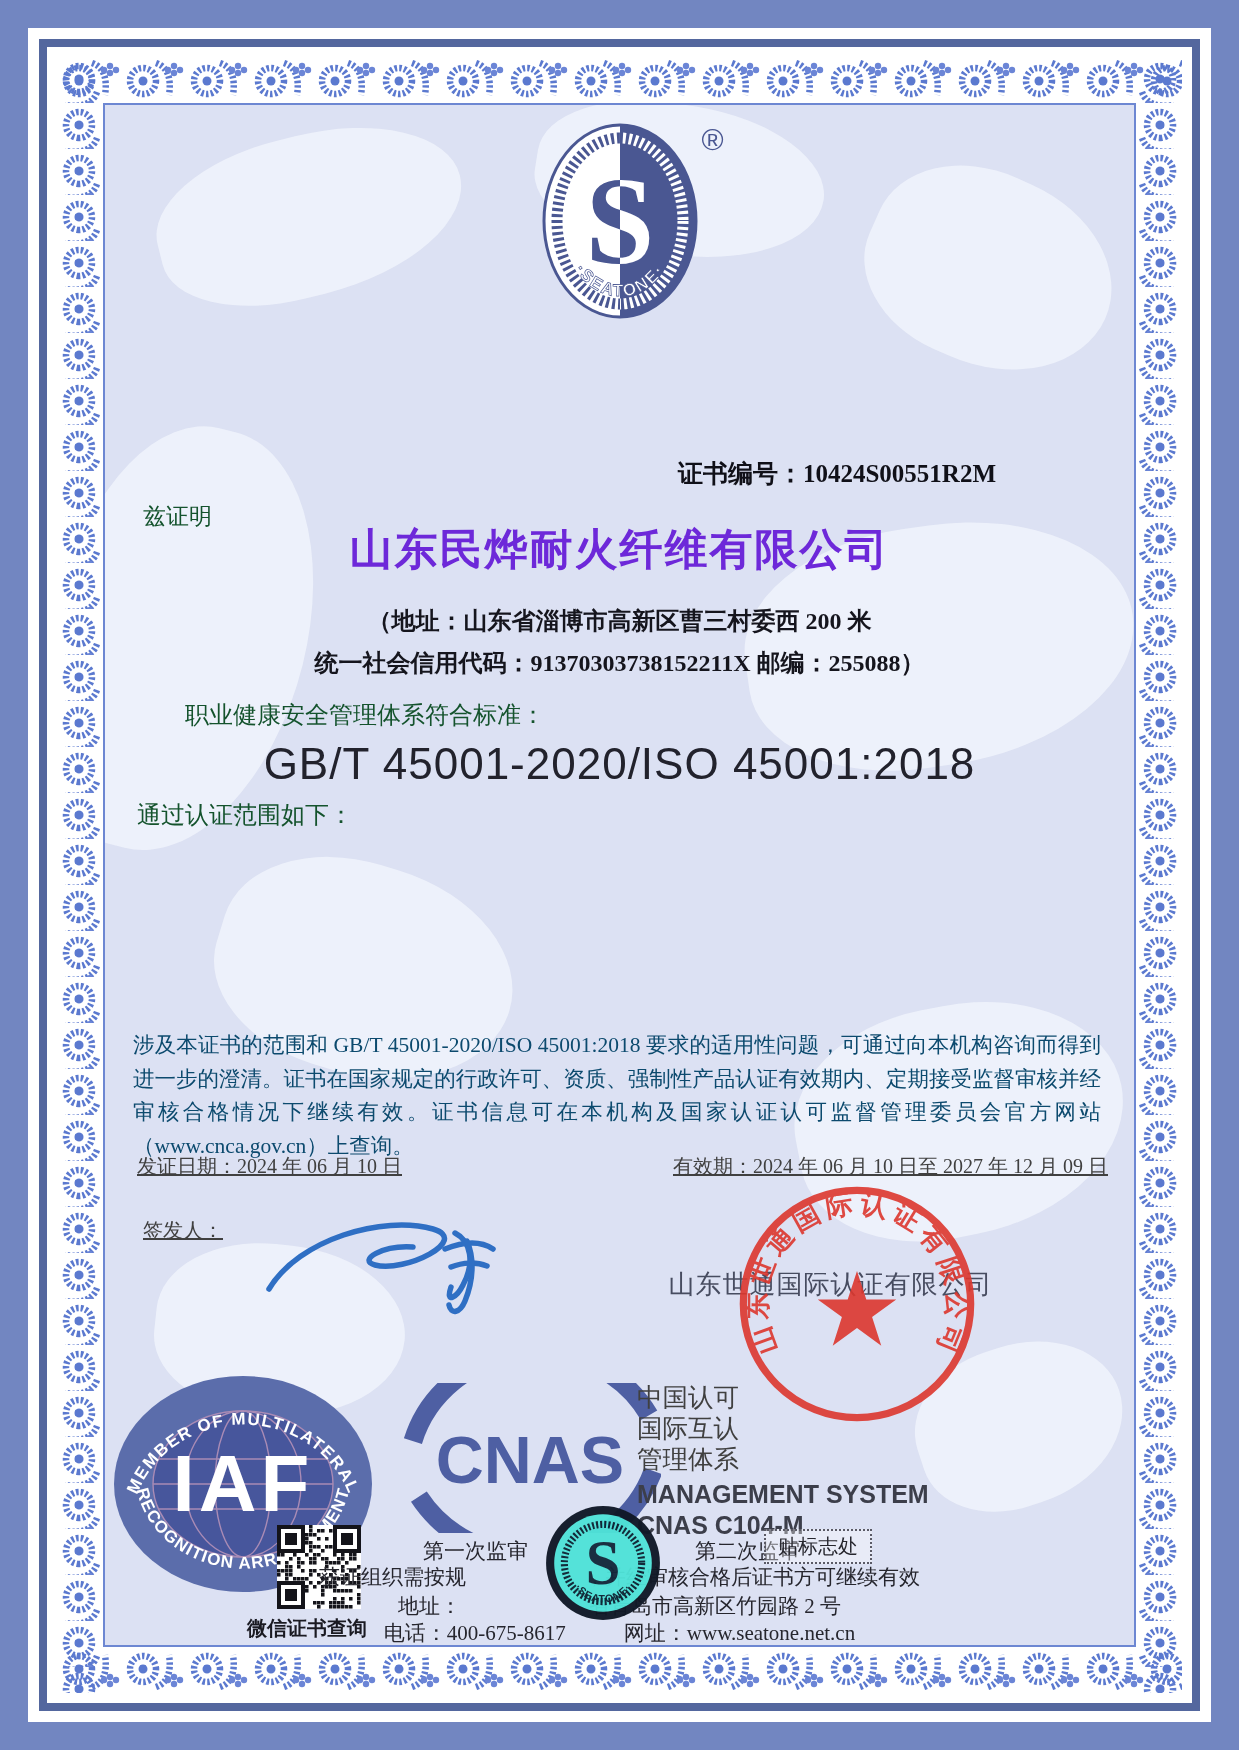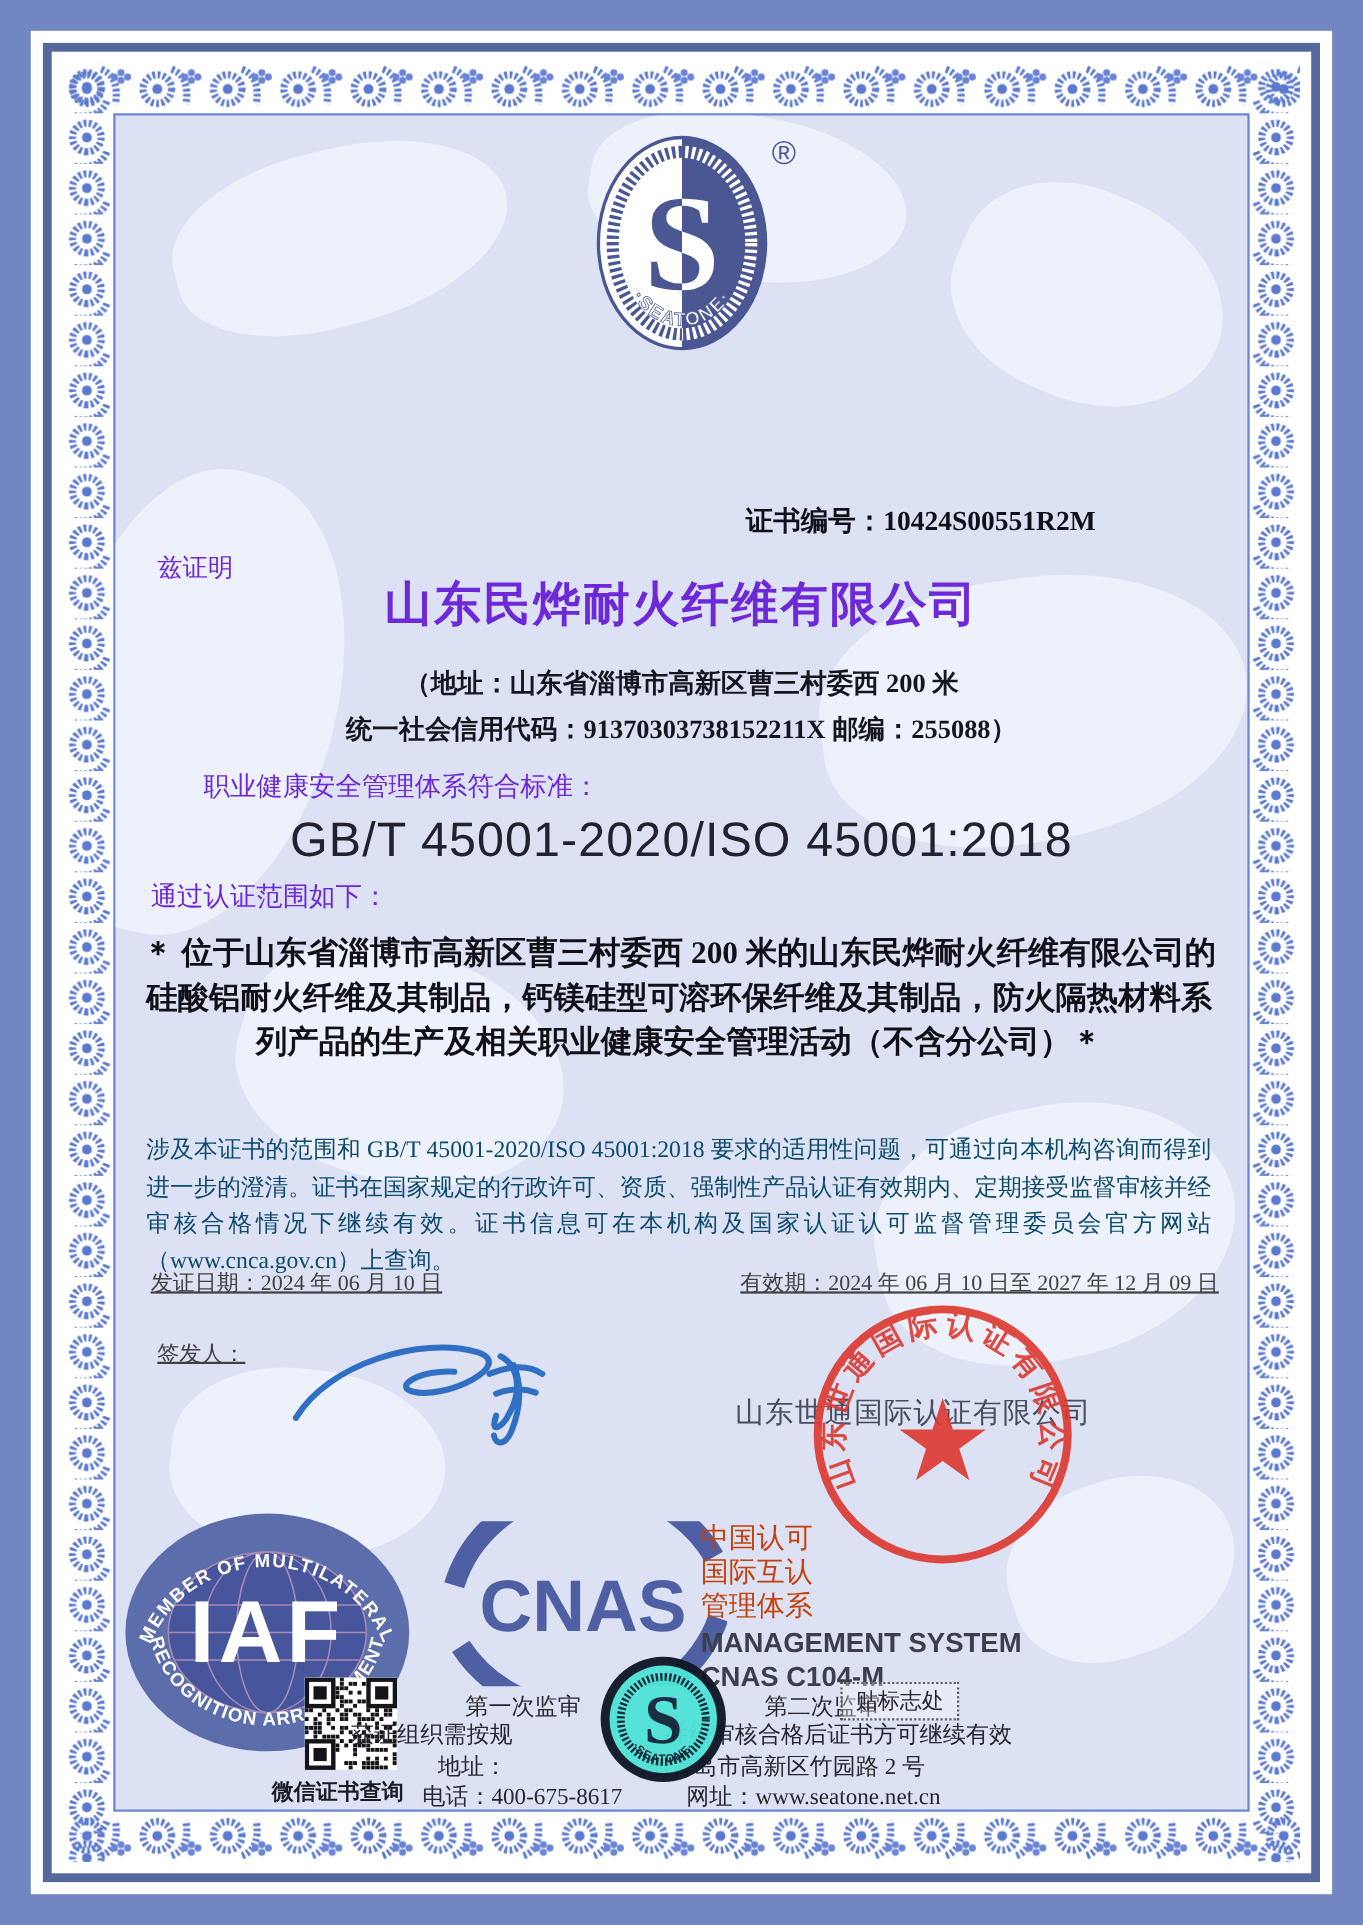--- a/index.html
+++ b/index.html
@@ -13,29 +13,29 @@
   .strip.bottom { left:0; bottom:0; width:100%; height:46px; transform:scaleY(-1); }
   .strip.left { left:0; top:0; width:46px; height:100%; }
   .strip.right { right:0; top:0; width:46px; height:100%; transform:scaleX(-1); }
   .content { position:absolute; inset:46px; background:#dce1f3; border:2px solid #6d87d2; overflow:hidden; }
   .abs { position:absolute; }
   .blob { position:absolute; background:#f0f3fb; opacity:.85; border-radius:48% 52% 55% 45%; }
   .ctr { left:0; width:100%; text-align:center; }
   .sans { font-family:"Liberation Sans","DejaVu Sans",sans-serif; }
   .title { font-size:47px; font-weight:600; letter-spacing:22px; color:#181822; }
   .certno { font-size:25px; font-weight:bold; color:#101018; }
-  .small-label { font-size:23px; color:#6d28d9; }
+  .small-label { font-size:23px; color:#14532d; }
   .company { font-size:43px; font-weight:bold; color:#6d28d9; letter-spacing:2px; }
   .addr { font-size:24px; font-weight:600; color:#15151d; }
   .standard { font-size:44px; color:#22222c; letter-spacing:1px; }
   .scope { font-size:28.5px; font-weight:600; line-height:40.5px; color:#101016; text-align:center; }
   .disc { font-size:21.5px; line-height:33.5px; color:#0c4a6e; text-align:justify; }
   .dateline { font-size:20px; color:#404040;text-decoration:underline; }
   .issuer { font-size:26px; color:#474c60; letter-spacing:1px; }
-  .accline { font-size:25.5px; color:#c2410c; line-height:31px; }
+  .accline { font-size:25.5px; color:#404040; line-height:31px; }
   .accen { font-size:25px; font-weight:bold; color:#3c3e4a; line-height:31px; }
   .foot { font-size:21px; color:#26262e; }
   .gap { display:inline-block; height:1px; }
   .sticker { border:2px dotted #5a5a66; padding:2px 12px; font-size:20px; color:#26262e; background:rgba(255,255,255,.35); }
   .qrcap { font-size:20px; font-weight:bold; color:#1a1a22; }
 </style>
 </head>
 <body>
 
 <div class="page">
@@ -152,21 +152,20 @@
       <div class="abs small-label" style="top:396px;left:38px;">兹证明</div>
 
       <div class="abs ctr company" style="top:416px;">山东民烨耐火纤维有限公司</div>
       <div class="abs ctr addr" style="top:500px;">（地址：山东省淄博市高新区曹三村委西 200 米</div>
       <div class="abs ctr addr" style="top:542px;">统一社会信用代码：91370303738152211X 邮编：255088）</div>
 
       <div class="abs small-label" style="top:594px;left:32px;font-size:24px;margin-left:48px;">职业健康安全管理体系符合标准：</div>
       <div class="abs ctr standard sans" style="top:634px;">GB/T 45001-2020/ISO 45001:2018</div>
 
       <div class="abs small-label" style="top:694px;left:32px;font-size:24px;">通过认证范围如下：</div>
-      <div class="abs scope" style="top:742px;left:22px;width:981px;">＊ 位于山东省淄博市高新区曹三村委西 200 米的山东民烨耐火纤维有限公司的硅酸铝耐火纤维及其制品，钙镁硅型可溶环保纤维及其制品，防火隔热材料系列产品的生产及相关职业健康安全管理活动（不含分公司）＊</div>
 
       <div class="abs disc" style="top:924px;left:28px;width:968px;">涉及本证书的范围和 GB/T 45001-2020/ISO 45001:2018 要求的适用性问题，可通过向本机构咨询而得到进一步的澄清。证书在国家规定的行政许可、资质、强制性产品认证有效期内、定期接受监督审核并经审核合格情况下继续有效。证书信息可在本机构及国家认证认可监督管理委员会官方网站（www.cnca.gov.cn）上查询。</div>
 
       <div class="abs dateline" style="top:1048px;left:32px;">
         <span>发证日期：</span><span>2024 年 06 月 10 日</span>
       </div>
       <div class="abs dateline" style="top:1048px;left:568px;">
         <span>有效期：</span><span>2024 年 06 月 10 日至 2027 年 12 月 09 日</span>
       </div>
 

